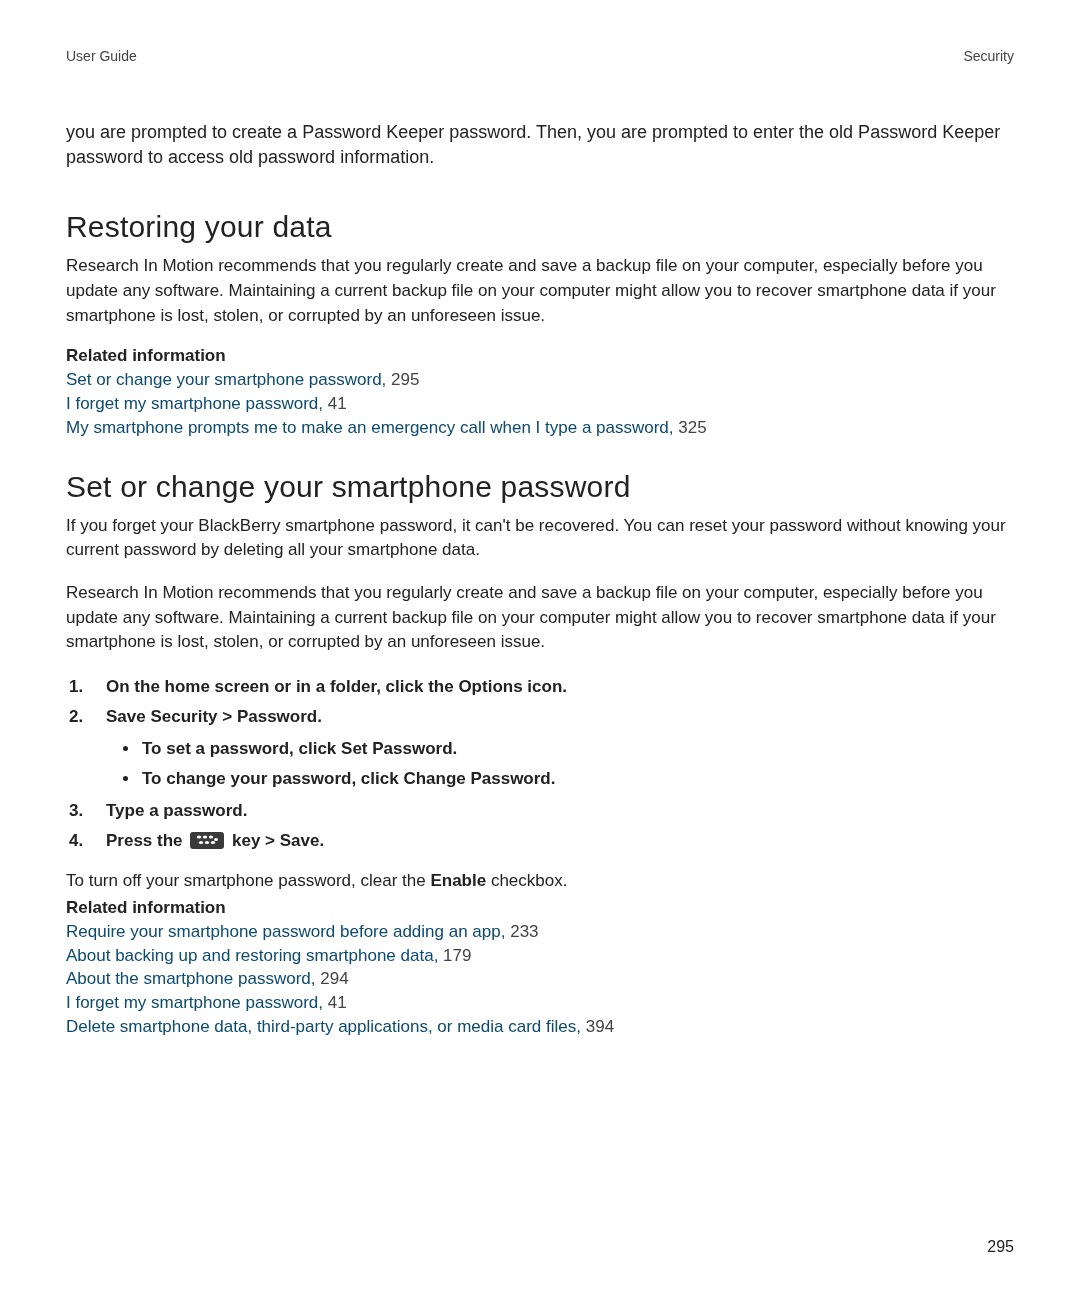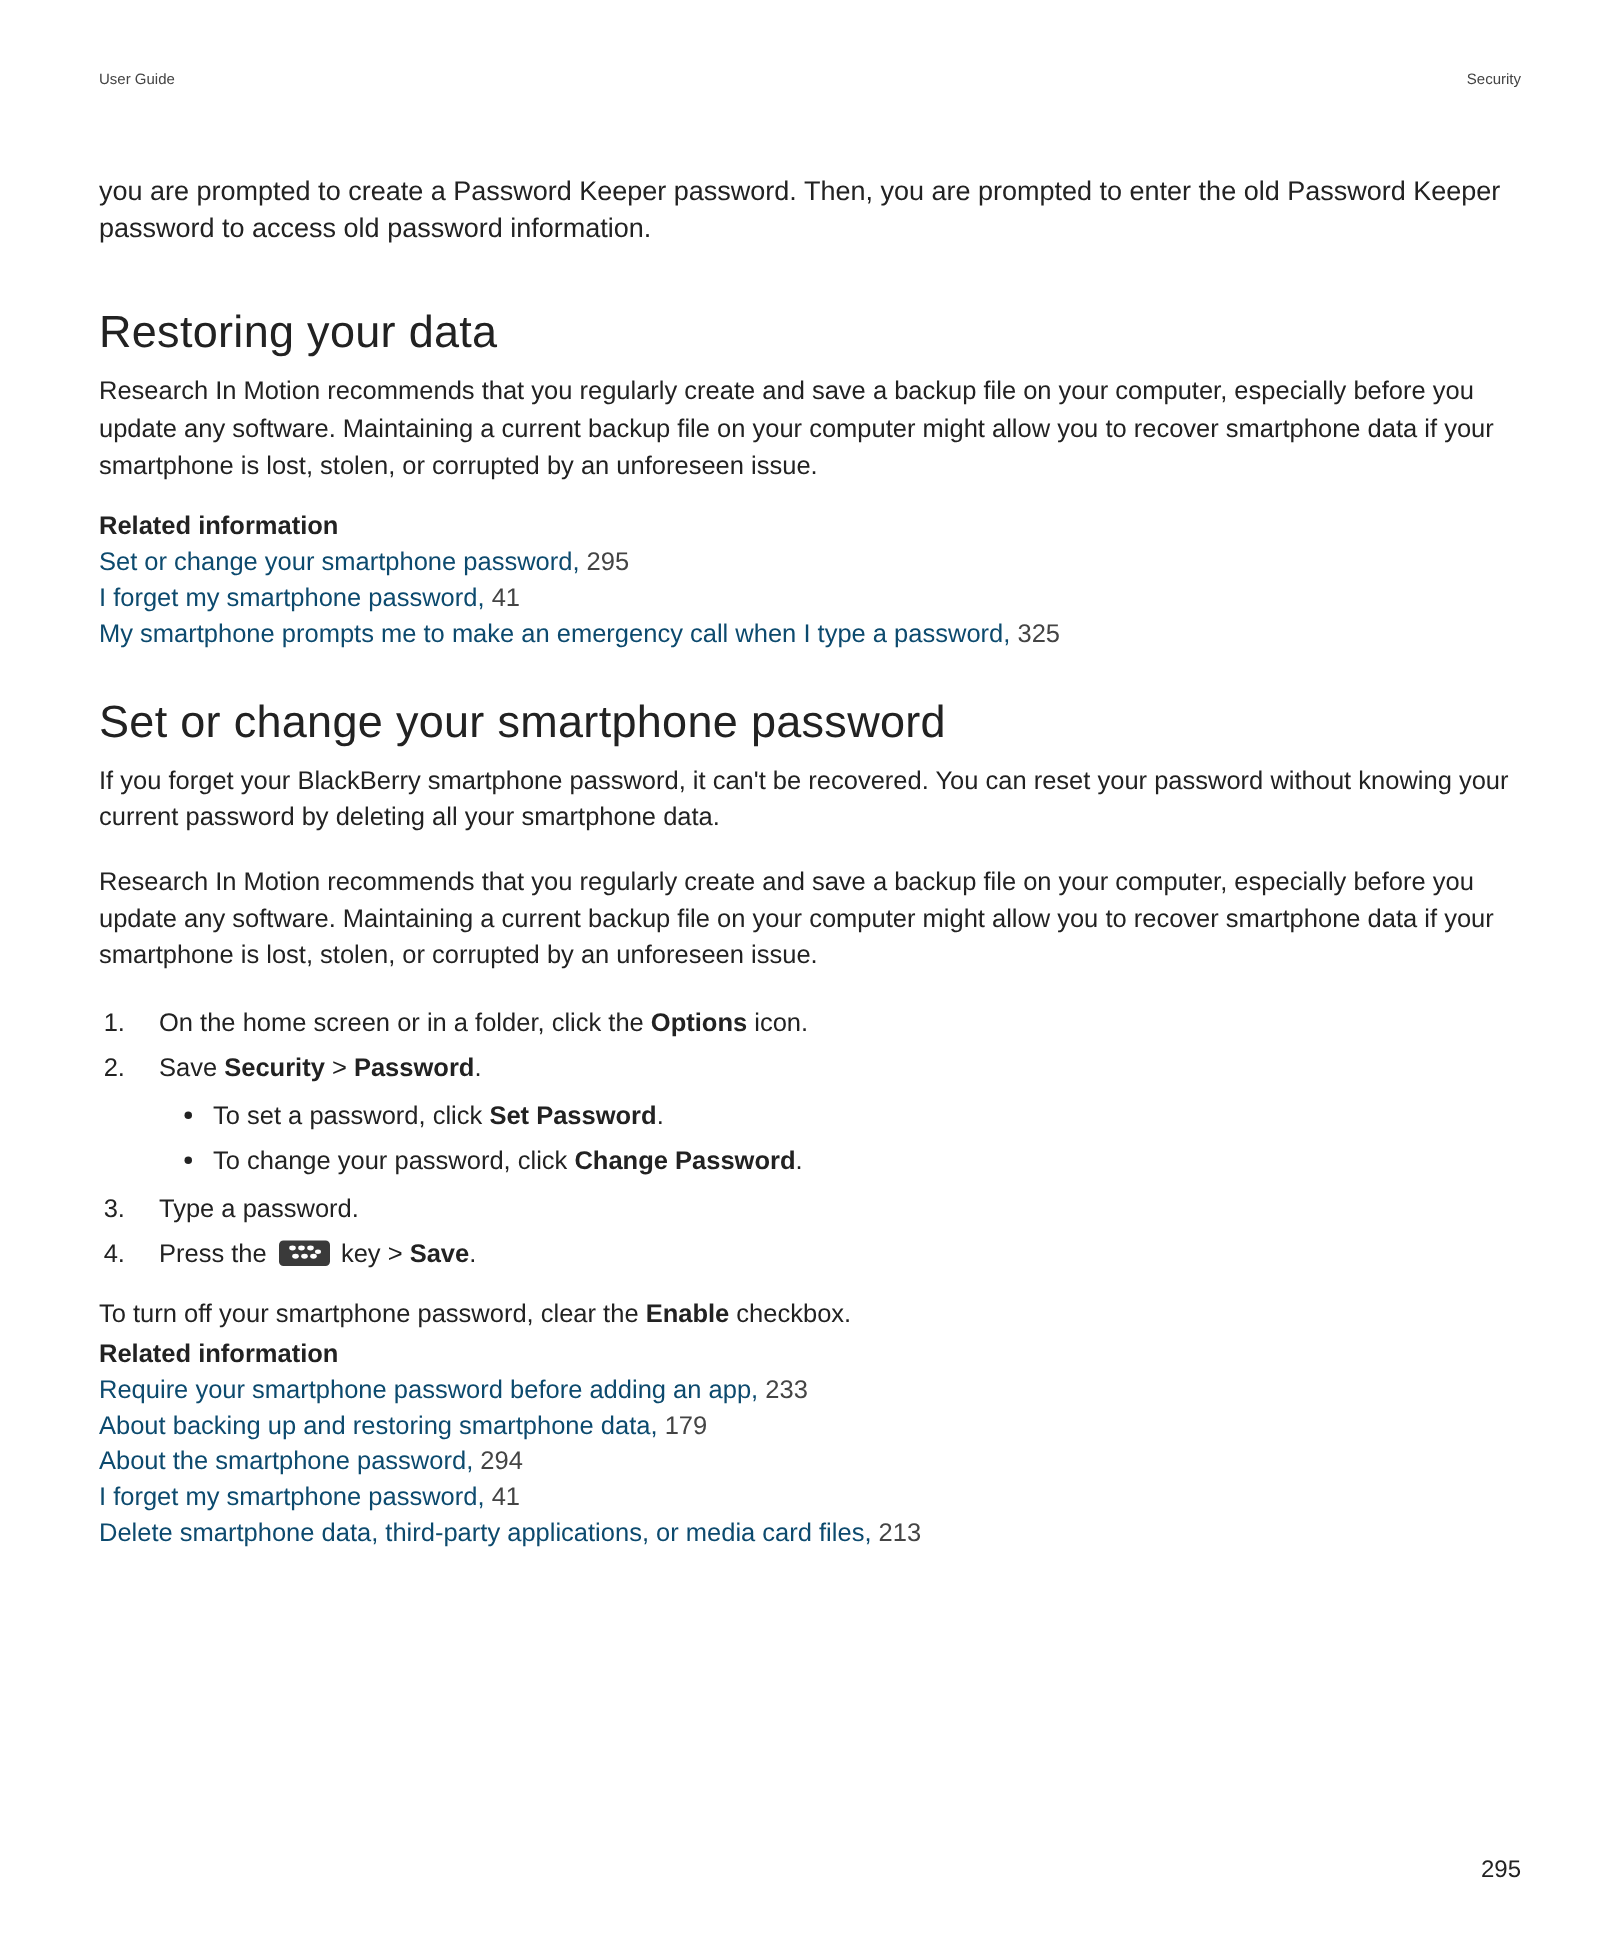--- a/index.html
+++ b/index.html
@@ -13,21 +13,21 @@
   .page {
     padding: 48px 66px 40px 66px;
     box-sizing: border-box;
     width: 1080px;
     min-height: 1296px;
     position: relative;
   }
   .header-row {
     display: flex;
     justify-content: space-between;
-    font-size: 10px;
+    font-size: 14px;
     color: #444;
     margin-bottom: 56px;
   }
   .intro-para {
     font-size: 18px;
     line-height: 1.4;
     margin-bottom: 40px;
   }
   h2.section-heading {
     font-size: 30px;
@@ -57,20 +57,21 @@
     color: #444;
   }
   .section-gap {
     height: 30px;
   }
   ol.steps {
     font-size: 17px;
     line-height: 1.65;
     padding-left: 22px;
     margin: 0 0 14px 0;
+    font-weight: bold;
   }
   ol.steps > li {
     padding-left: 18px;
     margin-bottom: 2px;
   }
   ul.bullets {
     list-style: disc;
     padding-left: 34px;
     margin: 4px 0 4px 0;
   }
@@ -180,17 +181,17 @@
   <p class="related-item">
     <span class="link">About the smartphone password,</span>
     <span class="pagenum-gray">294</span>
   </p>
   <p class="related-item">
     <span class="link">I forget my smartphone password,</span>
     <span class="pagenum-gray">41</span>
   </p>
   <p class="related-item">
     <span class="link">Delete smartphone data, third-party applications, or media card files,</span>
-    <span class="pagenum-gray">213</span>
+    <span class="pagenum-gray">394</span>
   </p>
 
   <div class="page-number">295</div>
 </div>
 
 </body></html>

